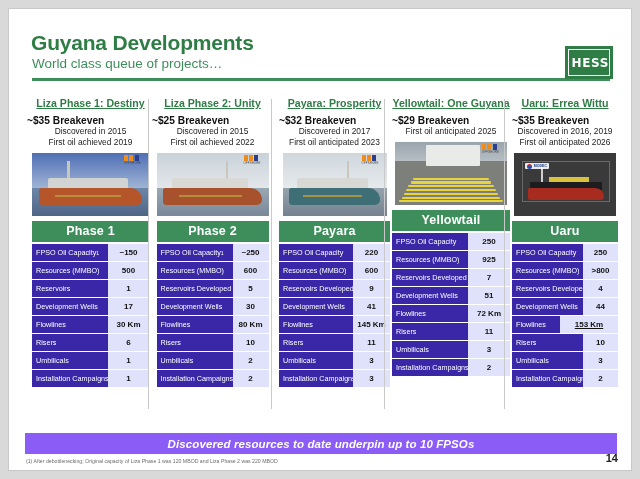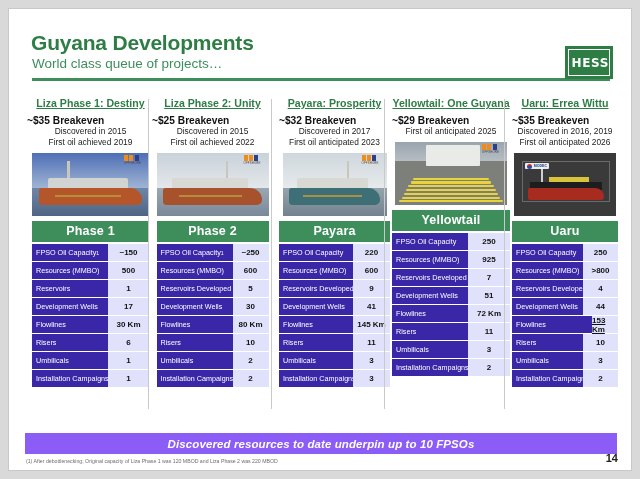--- a/index.html
+++ b/index.html
@@ -679,21 +679,21 @@
             <div class="trow">
               <div class="tlabel" style="width: 71px;">
                 <span>Development Wells</span>
               </div>
               <div class="tvalue" style="width: 35px;">44</div>
             </div>
             <div class="trow">
               <div class="tlabel" style="width: 71px;">
                 <span>Flowlines</span>
               </div>
-              <div class="tvalue" style="width: 26px; text-decoration: underline;">153 Km</div>
+              <div class="tvalue" style="width: 58px; text-decoration: underline;">153 Km</div>
             </div>
             <div class="trow">
               <div class="tlabel" style="width: 71px;">
                 <span>Risers</span>
               </div>
               <div class="tvalue" style="width: 35px;">10</div>
             </div>
             <div class="trow">
               <div class="tlabel" style="width: 71px;">
                 <span>Umbilicals</span>

